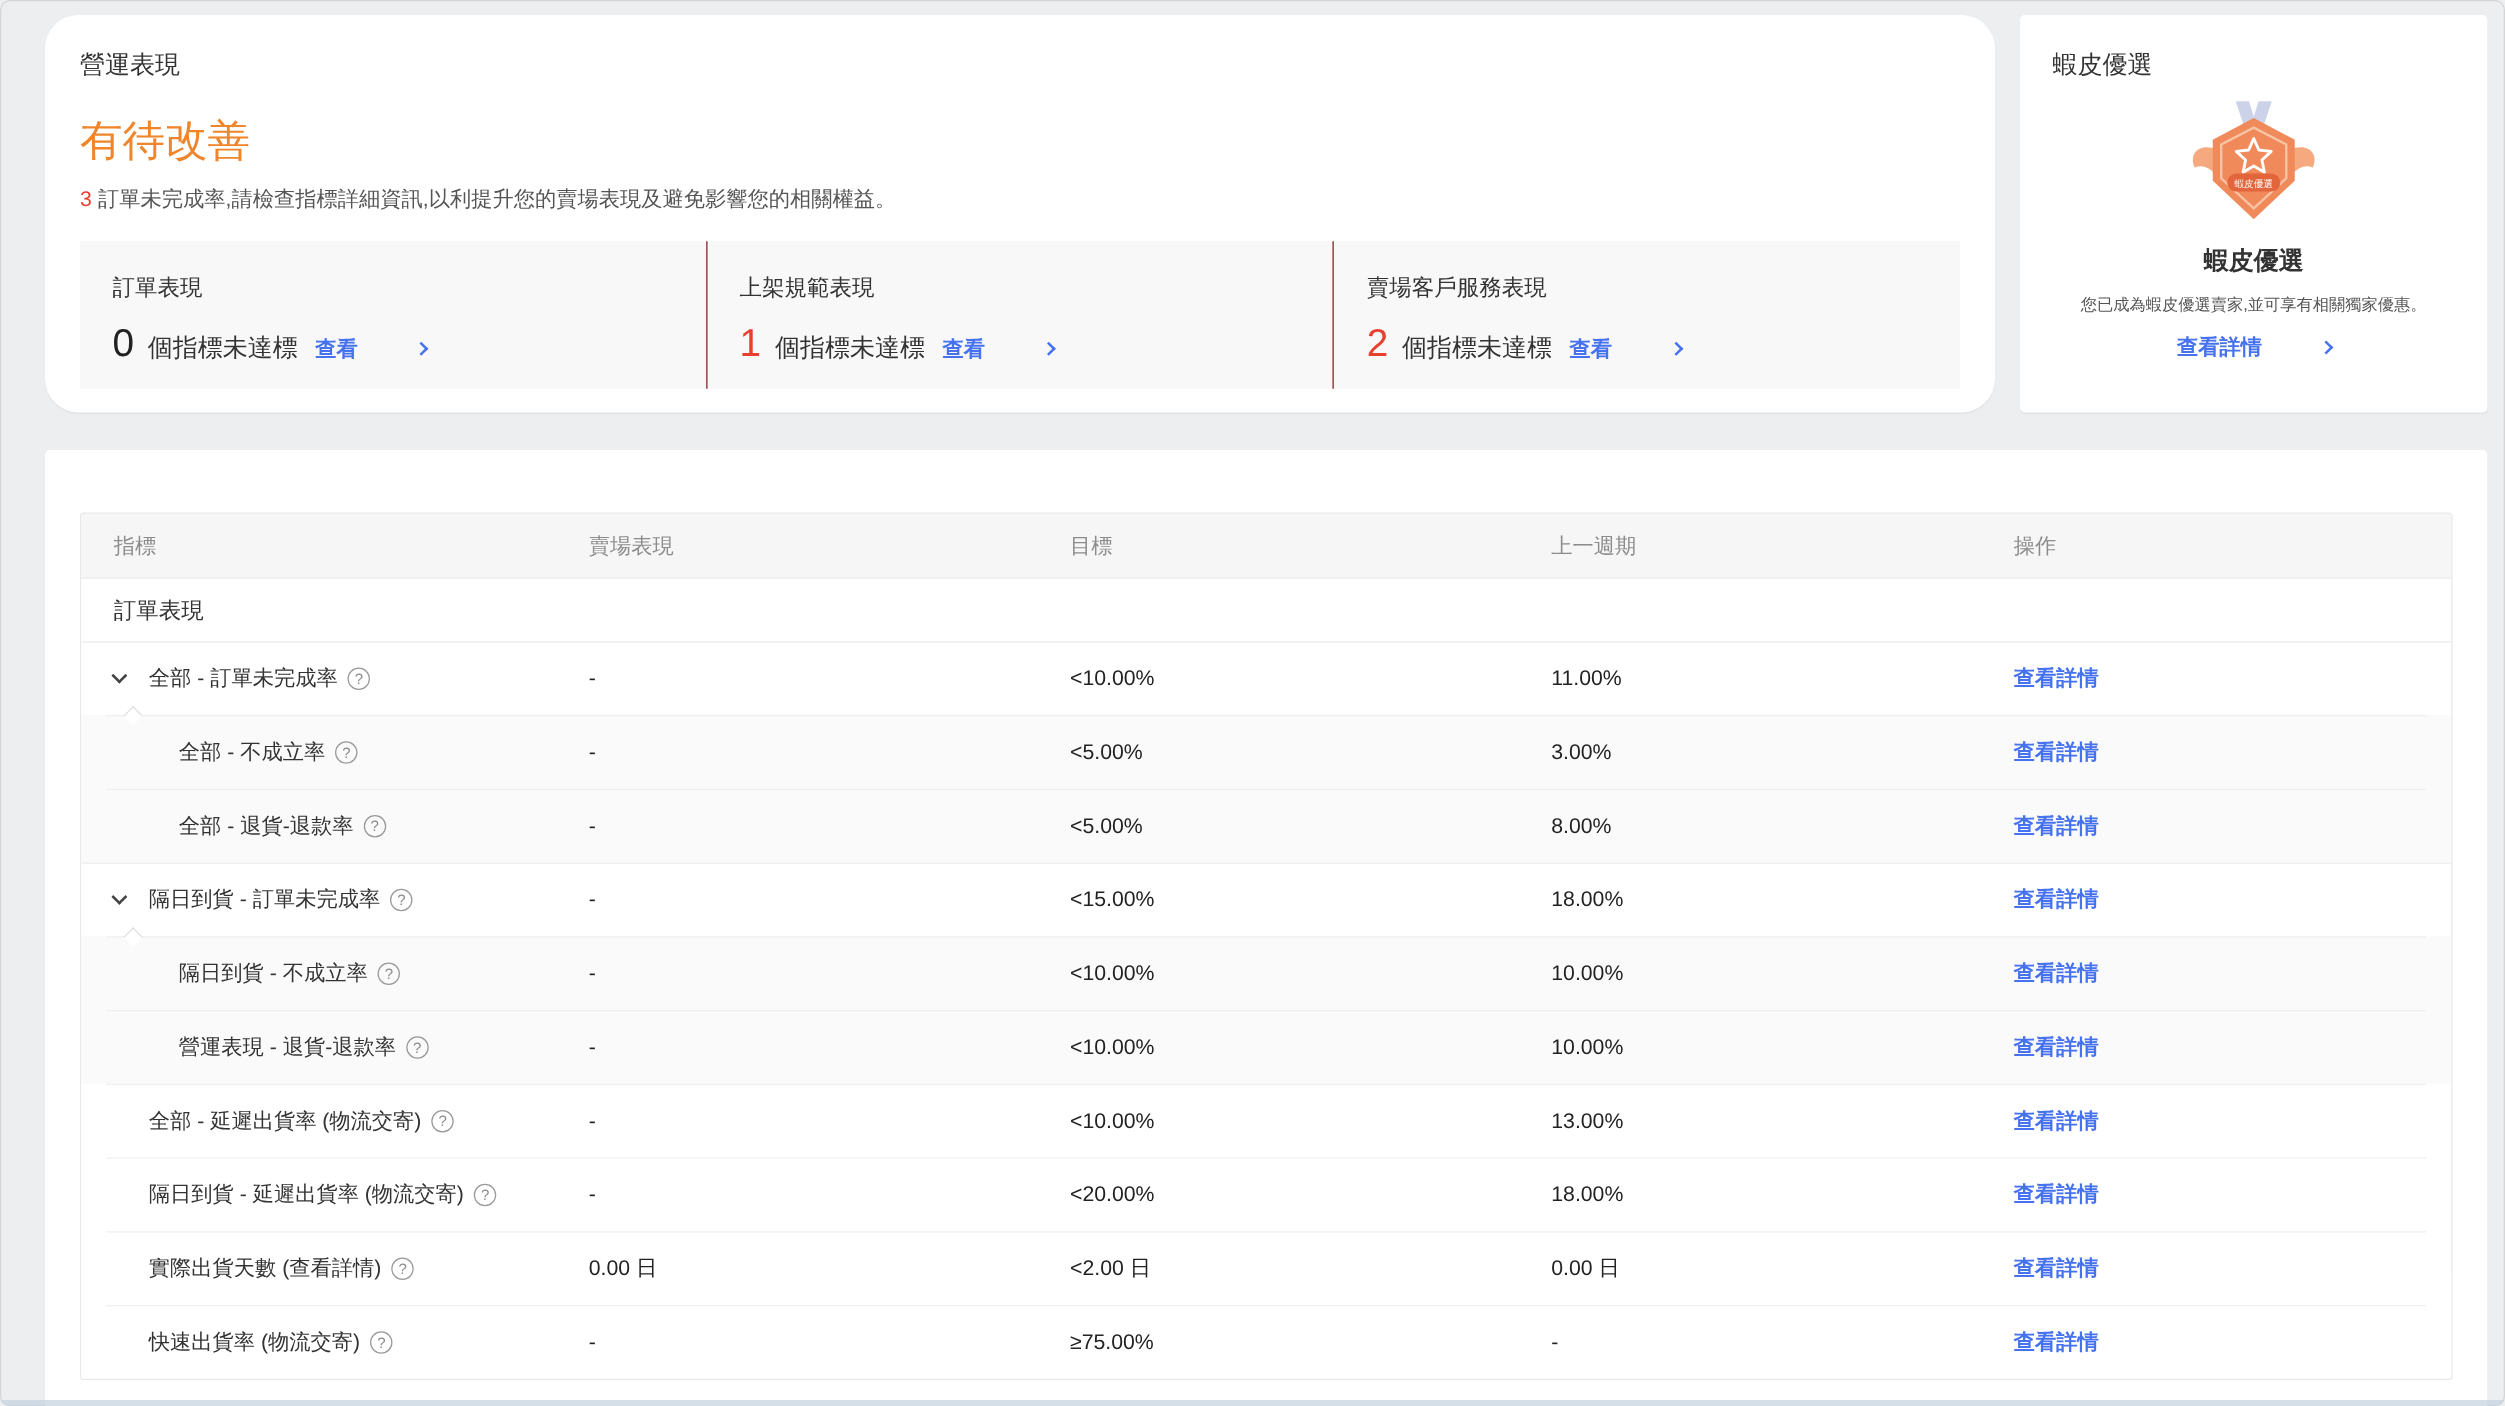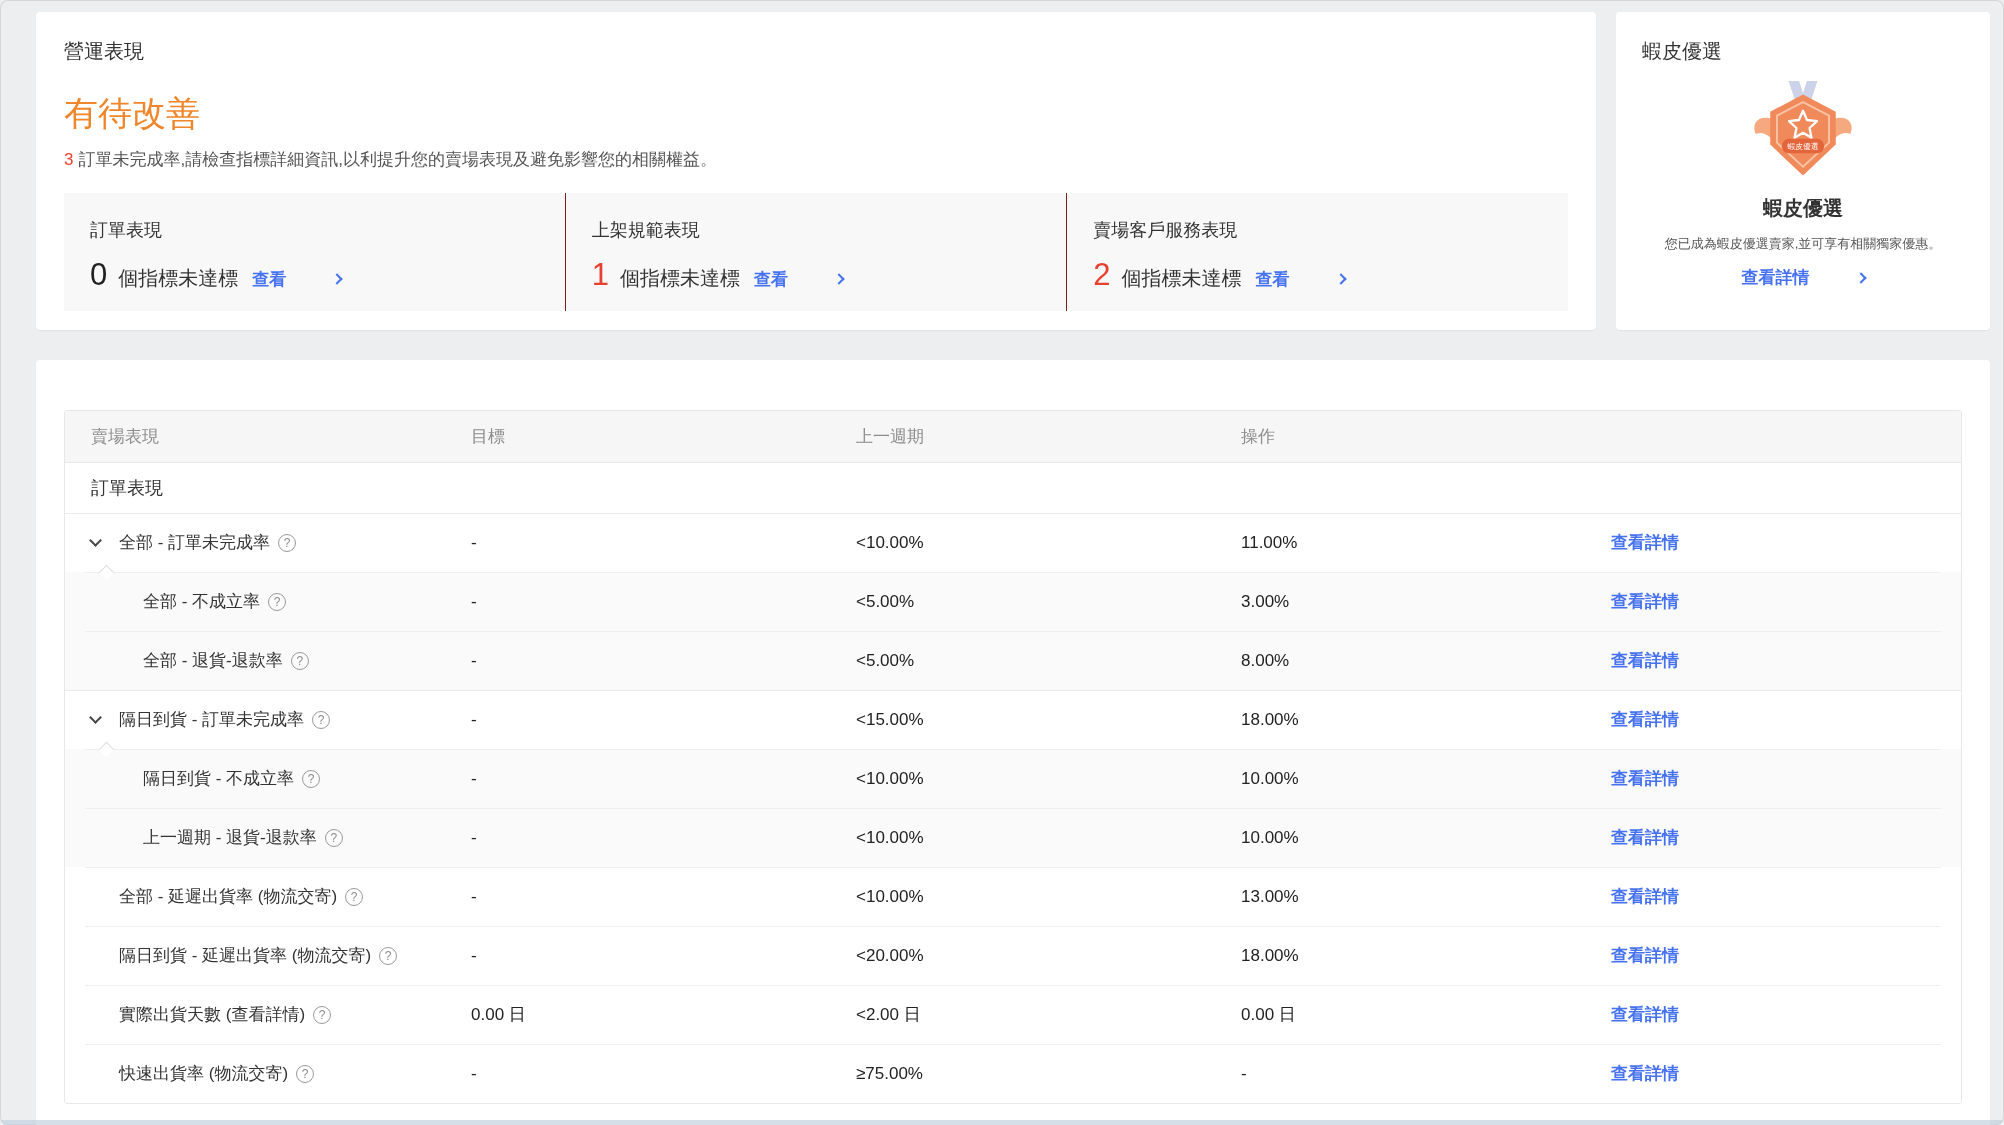--- a/index.html
+++ b/index.html
@@ -13,21 +13,21 @@
     box-shadow: inset 0 0 0 1px #d6d6d6;
     border-radius:8px;
   }
   .page { padding:12px 14px 0 36px; height:100%; position:relative; }
   .page::after{ content:''; position:absolute; left:0; right:0; bottom:0; height:5px; background:#c3d2de; opacity:.7; }
 
   .card { background:#fff; border-radius:4px; box-shadow:0 1px 1px rgba(0,0,0,.05); }
 
   
   .top-row { display:flex; gap:20px; margin-bottom:30px; }
-  .perf-card { flex:1; height:318px; padding:26px 28px; }
+  .perf-card { flex:1; height:318px; padding:26px 28px;border-radius:27px; }
   .pref-card { width:374px; height:318px; padding:26px 26px; }
 
   .card-title { font-size:20px; font-weight:500; color:#333; }
   .status-text { font-size:34px; line-height:1.2; color:var(--accent_orange); margin-top:28px; }
   .summary { margin-top:14px; font-size:17px; color:#555; }
   .summary .red { color:var(--alert_red); margin-right:5px; }
 
   .metric-strip { margin-top:22px; height:118px; background:#f8f8f9; display:flex; border-radius:2px; }
   .m-section { flex:1; padding:25px 0 0 26px; }
   .m-section + .m-section { border-left:1px solid #7f1d1d; }
@@ -147,20 +147,21 @@
           <i class="chev-right"></i>
         </span>
       </div>
     </section>
 
   </div>
 
   <section class="card details-card">
     <div class="table">
       <div class="thead" id="thead">
+          <div class="hcell">指標</div>
           <div class="hcell">賣場表現</div>
           <div class="hcell">目標</div>
           <div class="hcell">上一週期</div>
           <div class="hcell">操作</div>
         </div>
       <div id="tbody">
   <div class="trow group">
     <div class="c-label" style="padding-left:26px">
       <span class="metric-label">訂單表現</span>
     </div>
@@ -226,21 +227,21 @@
     </div>
     <div class="vcell">-</div>
     <div class="vcell">&lt;10.00%</div>
     <div class="vcell">10.00%</div>
     <div><span class="action-link">查看詳情</span></div>
   </div>
 
   <div class="trow sub">
     <div class="c-label">
 
-      <span class="metric-label">上一週期 - 退貨-退款率</span>
+      <span class="metric-label">營運表現 - 退貨-退款率</span>
       <span class="qicon">?</span>
     </div>
     <div class="vcell">-</div>
     <div class="vcell">&lt;10.00%</div>
     <div class="vcell">10.00%</div>
     <div><span class="action-link">查看詳情</span></div>
   </div>
 
   <div class="trow plain">
     <div class="c-label">

